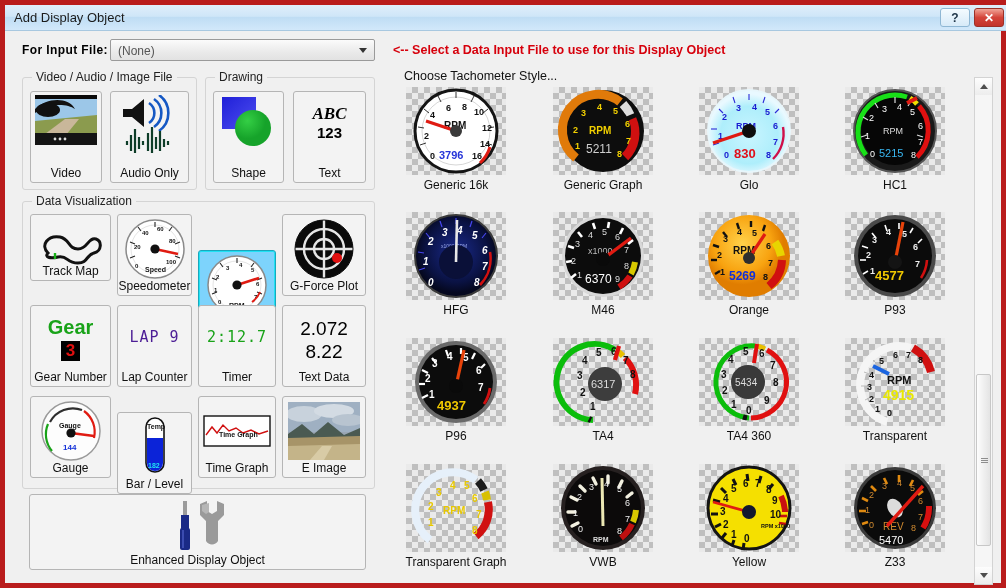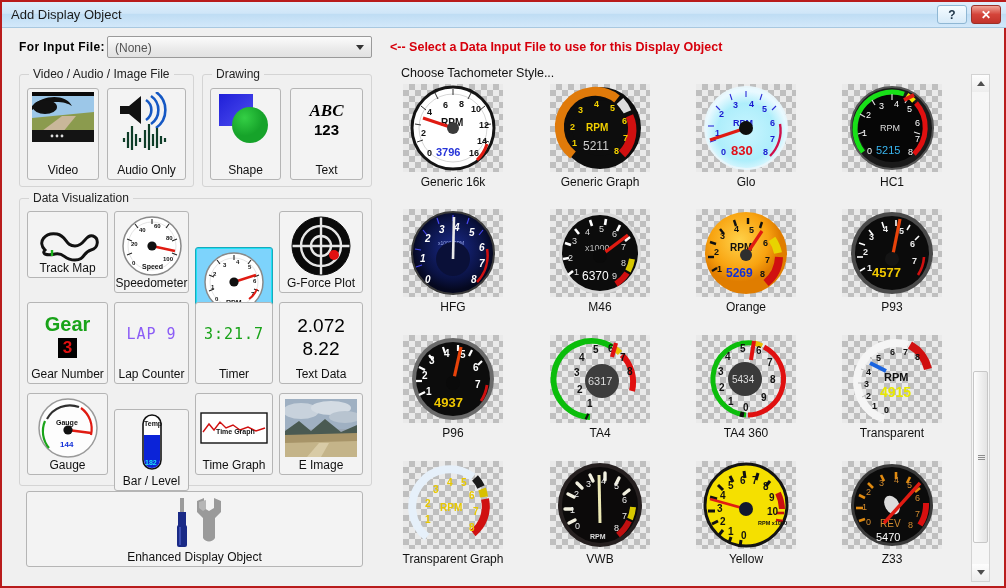--- a/index.html
+++ b/index.html
@@ -5,21 +5,21 @@
   html,body{margin:0;padding:0;}
   body{
     width:1006px;height:588px;overflow:hidden;
     font-family:"Liberation Sans", sans-serif;
     font-size:12px;color:#000;
     background:#f0f0f0;
   }
   #app{
     position:relative;width:1006px;height:588px;
     box-sizing:border-box;
-    border:2px solid #b91c1c;
+    border:5px solid #b91c1c;
     background:#f0f0f0;
   }
   
   .titlebar{
     position:absolute;left:0;top:0;width:1004px;height:26px;
     background:linear-gradient(to bottom,#dfeefb 0%,#cfe6f8 45%,#bfddf4 50%,#d2e8fa 100%);
     border-bottom:1px solid #a8c8e0;
     box-sizing:border-box;
   }
   .title-text{
@@ -332,28 +332,28 @@
   <div class="tile" style="left:25px;top:300px;width:81px;height:82px;padding-left:44px;">
     <div class="tile-art" style="top:10px;flex-direction:column;">
       <div style="color:#19a319;font-size:20px;font-weight:bold;">Gear</div>
       <div style="background:#000;color:#e01010;font-size:17px;font-weight:bold;padding:0 5px;margin-top:2px;">3</div>
     </div>
     <div class="tile-label">Gear Number</div>
   </div>
 
   <div class="tile" style="left:112px;top:300px;width:75px;height:82px;">
     <div class="tile-art" style="top:22px;">
-      <div style="color:#8b5cf6;font-size:15px;letter-spacing:1px;font-family:'DejaVu Sans Mono',monospace;">LAP 9</div>
+      <div style="color:#4c1d95;font-size:15px;letter-spacing:1px;font-family:'DejaVu Sans Mono',monospace;">LAP 9</div>
     </div>
     <div class="tile-label">Lap Counter</div>
   </div>
 
   <div class="tile" style="left:193px;top:300px;width:78px;height:82px;">
     <div class="tile-art" style="top:22px;">
-      <div style="color:#19a319;font-size:15px;letter-spacing:1px;font-family:'DejaVu Sans Mono',monospace;">3:21.7</div>
+      <div style="color:#19a319;font-size:15px;letter-spacing:1px;font-family:'DejaVu Sans Mono',monospace;">2:12.7</div>
     </div>
     <div class="tile-label">Timer</div>
   </div>
 
   <div class="tile" style="left:277px;top:300px;width:84px;height:82px;">
     <div class="tile-art" style="top:12px;flex-direction:column;">
       <div style="font-size:19px;">2.072</div>
       <div style="font-size:19px;margin-top:1px;">8.22</div>
     </div>
     <div class="tile-label">Text Data</div>

